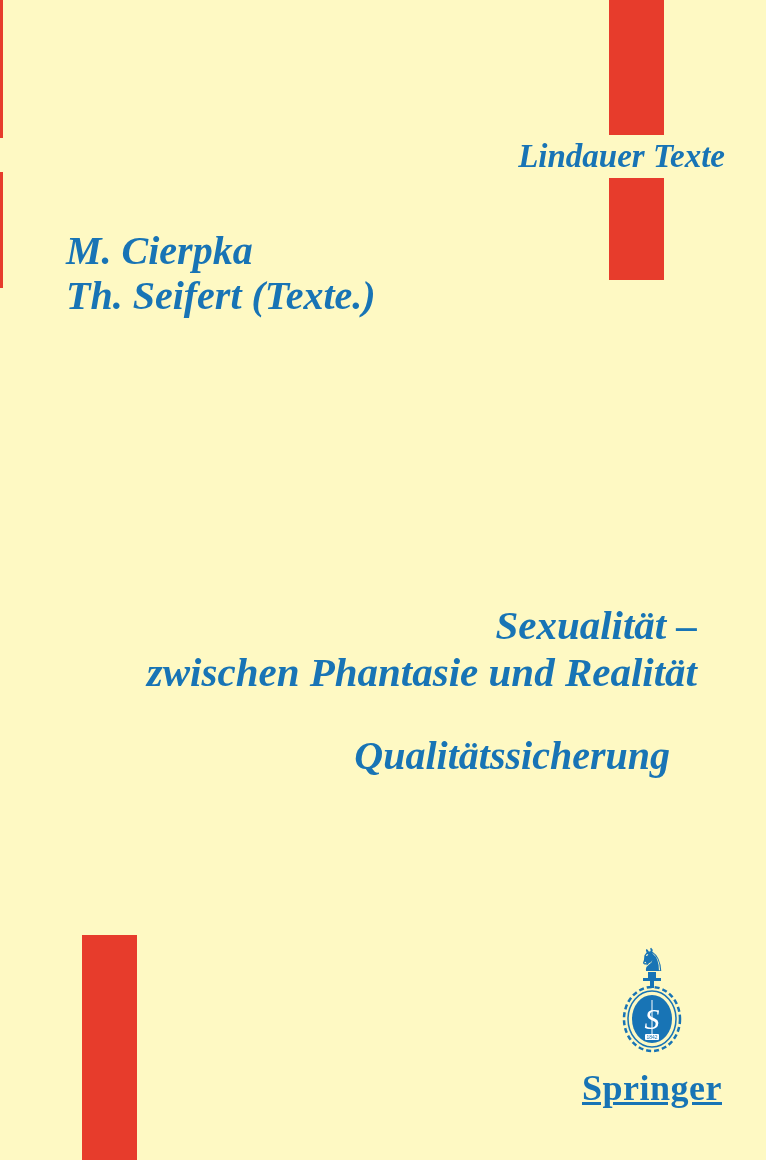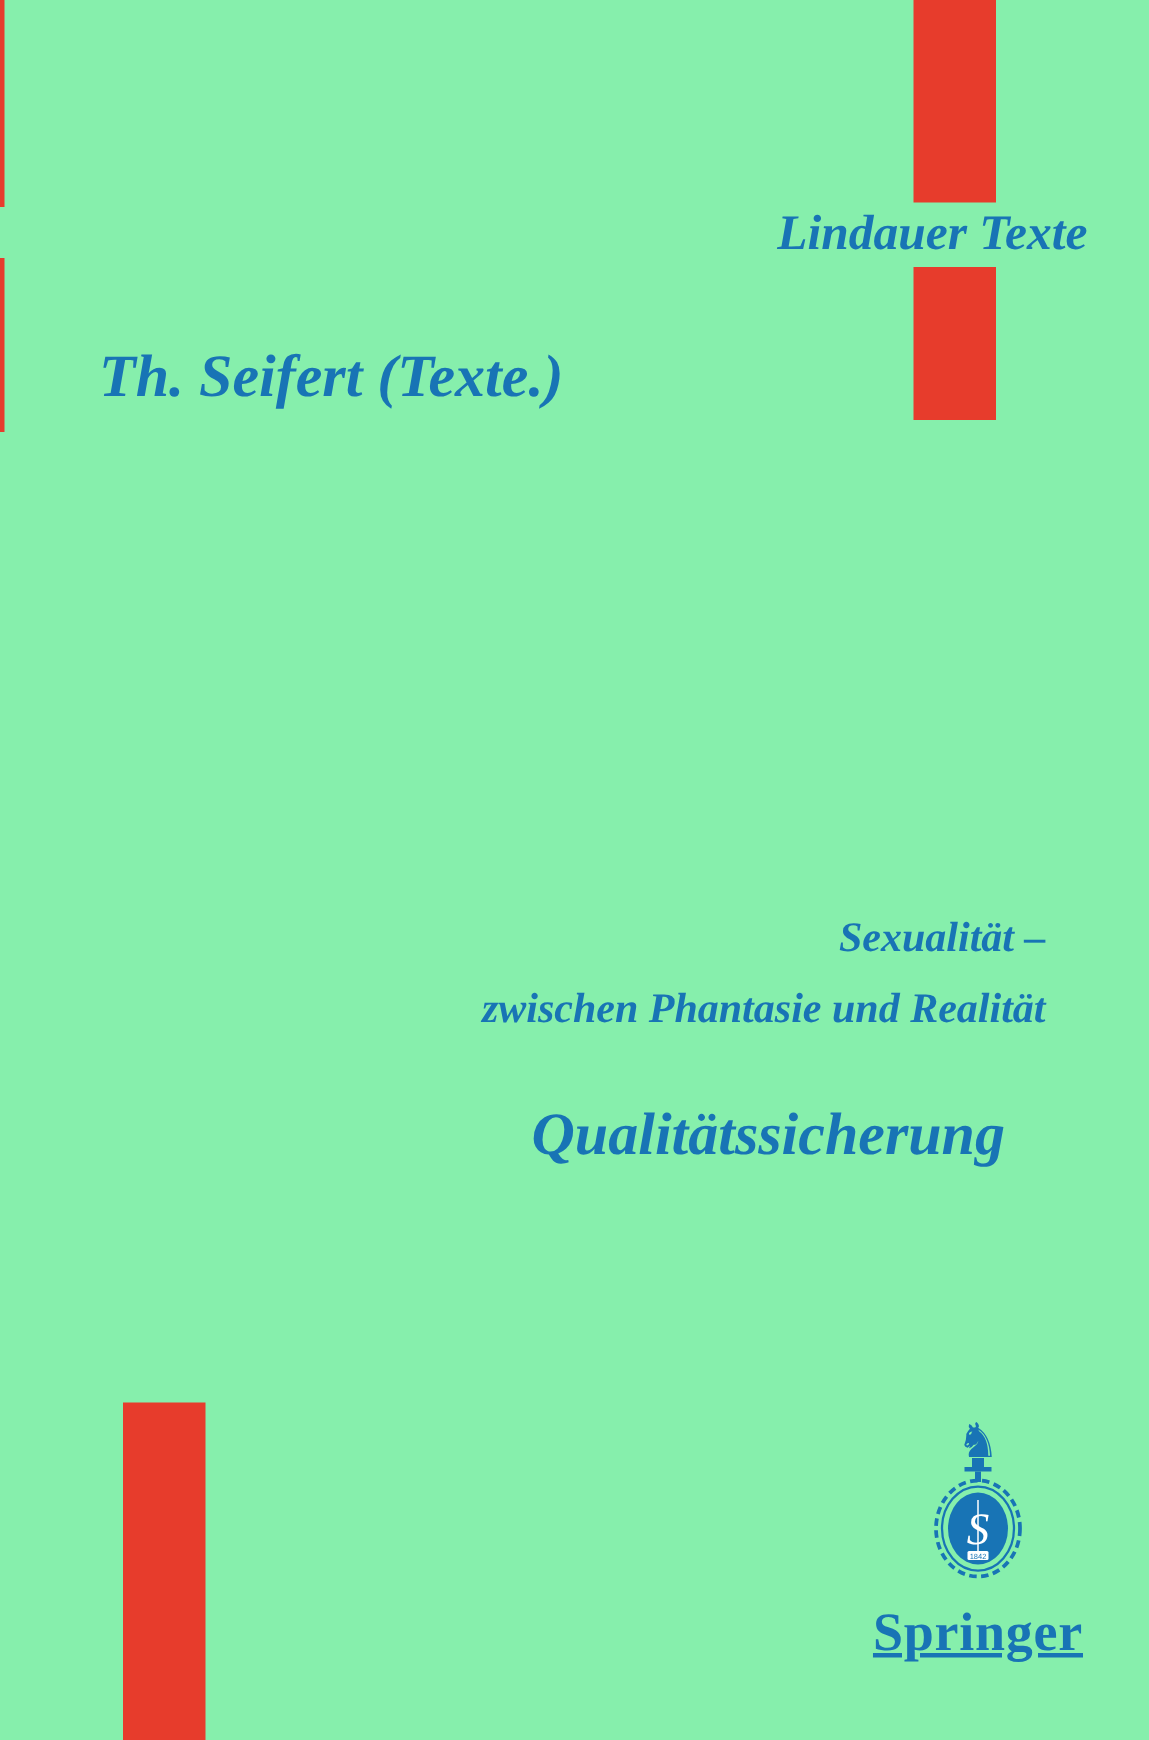--- a/index.html
+++ b/index.html
@@ -5,21 +5,21 @@
   :root {
     --red: #e73c2c;
     --blue: #1874b5;
   }
   * { box-sizing: border-box; }
   html, body { margin: 0; padding: 0; background: #ffffff; }
   .cover {
     position: relative;
     width: 766px;
     height: 1160px;
-    background: #86efac;
+    background: #fef9c3;
     overflow: hidden;
     font-family: "Liberation Serif", serif;
   }
   .bar { position: absolute; background: var(--red); }
   .rule-left-top    { left: 0;    top: 0;     width: 3px;  height: 138px; }
   .rule-left-bottom { left: 0;    top: 172px; width: 3px;  height: 116px; }
   .bar-right-upper  { left: 609px; top: 0;    width: 55px; height: 135px; }
   .bar-right-lower  { left: 609px; top: 178px; width: 55px; height: 102px; }
   .bar-bottom-left  { left: 82px; top: 935px; width: 55px; height: 225px; }
 
@@ -43,21 +43,21 @@
     top: 228px;
     font-size: 40px;
     line-height: 45px;
     white-space: nowrap;
   }
   .book-title {
     position: absolute;
     right: 69px;
     top: 602px;
     text-align: right;
-    font-size: 28px;
+    font-size: 41px;
     line-height: 47px;
     white-space: nowrap;
   }
   .book-subtitle {
     position: absolute;
     right: 96px;
     top: 733px;
     font-size: 40px;
     line-height: 46px;
     white-space: nowrap;
@@ -89,20 +89,21 @@
 
   <div class="bar rule-left-top"></div>
   <div class="bar rule-left-bottom"></div>
   <div class="bar bar-right-upper"></div>
   <div class="bar bar-right-lower"></div>
   <div class="bar bar-bottom-left"></div>
 
   <div class="series-title blue-italic">Lindauer Texte</div>
 
   <div class="authors blue-italic">
+    <div>M. Cierpka</div>
     <div>Th. Seifert (Texte.)</div>
   </div>
 
   <div class="book-title blue-italic">
     <div>Sexualität –</div>
     <div>zwischen Phantasie und Realität</div>
   </div>
 
   <div class="book-subtitle blue-italic">Qualitätssicherung</div>
 

